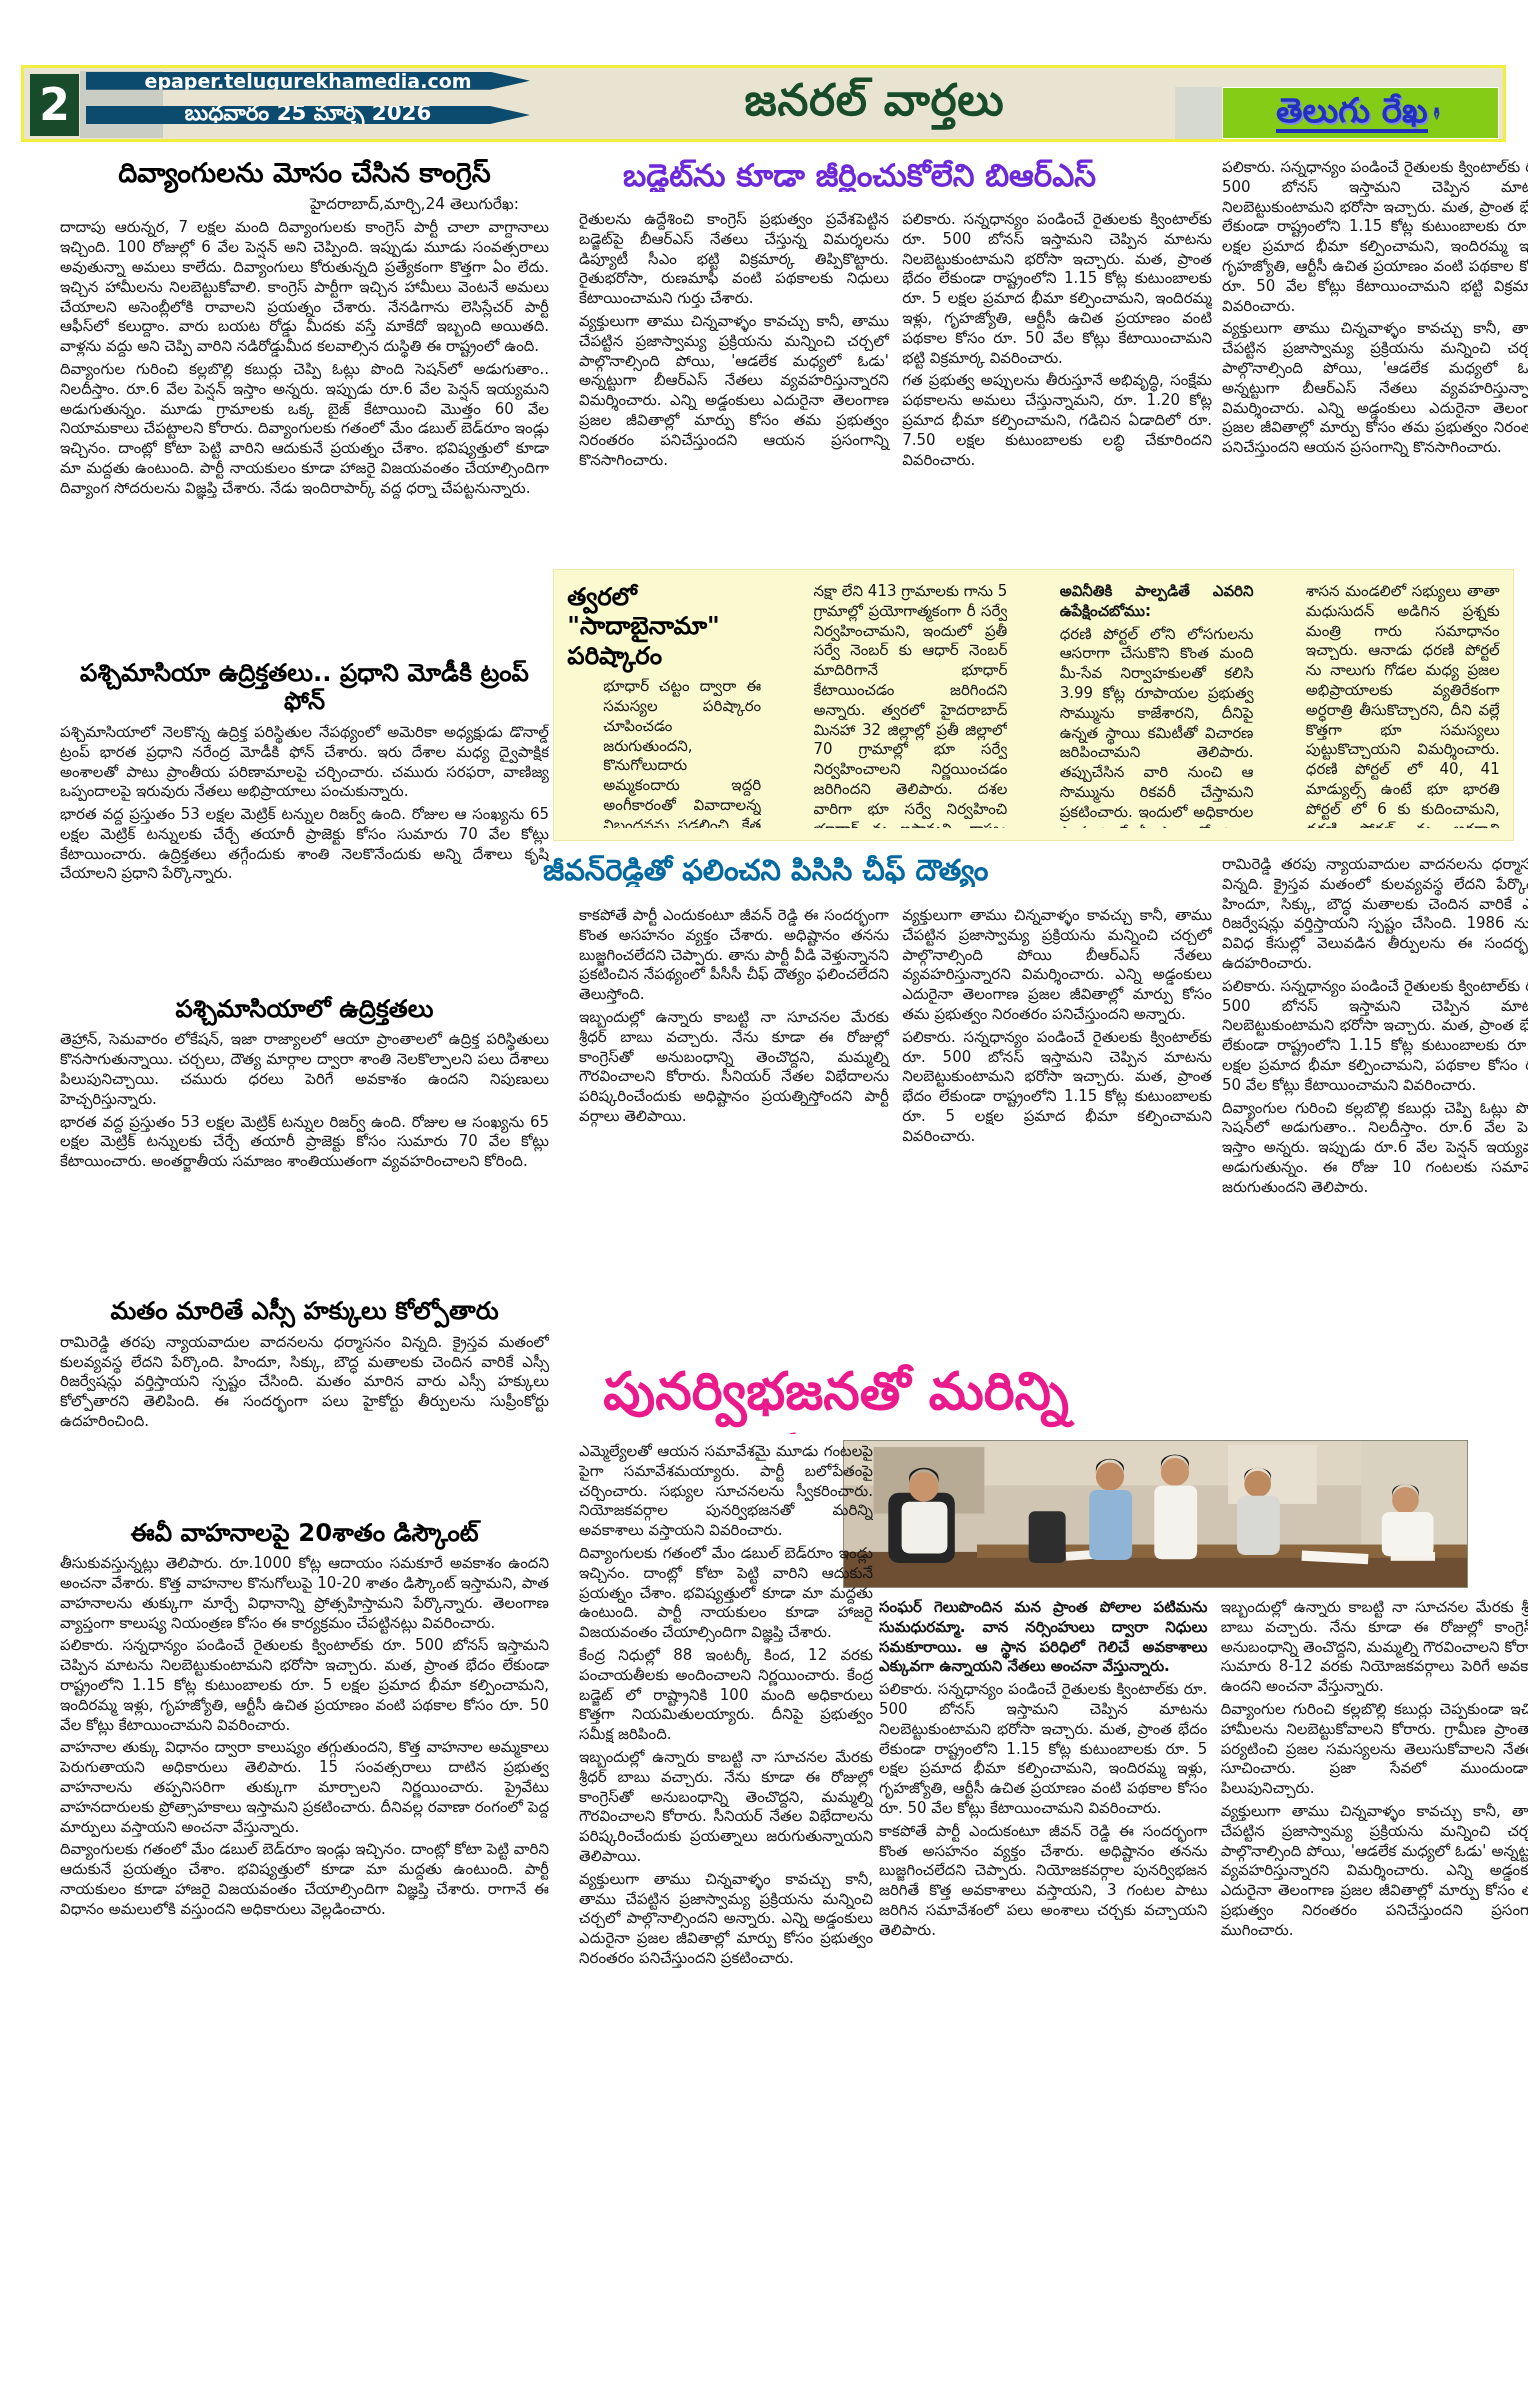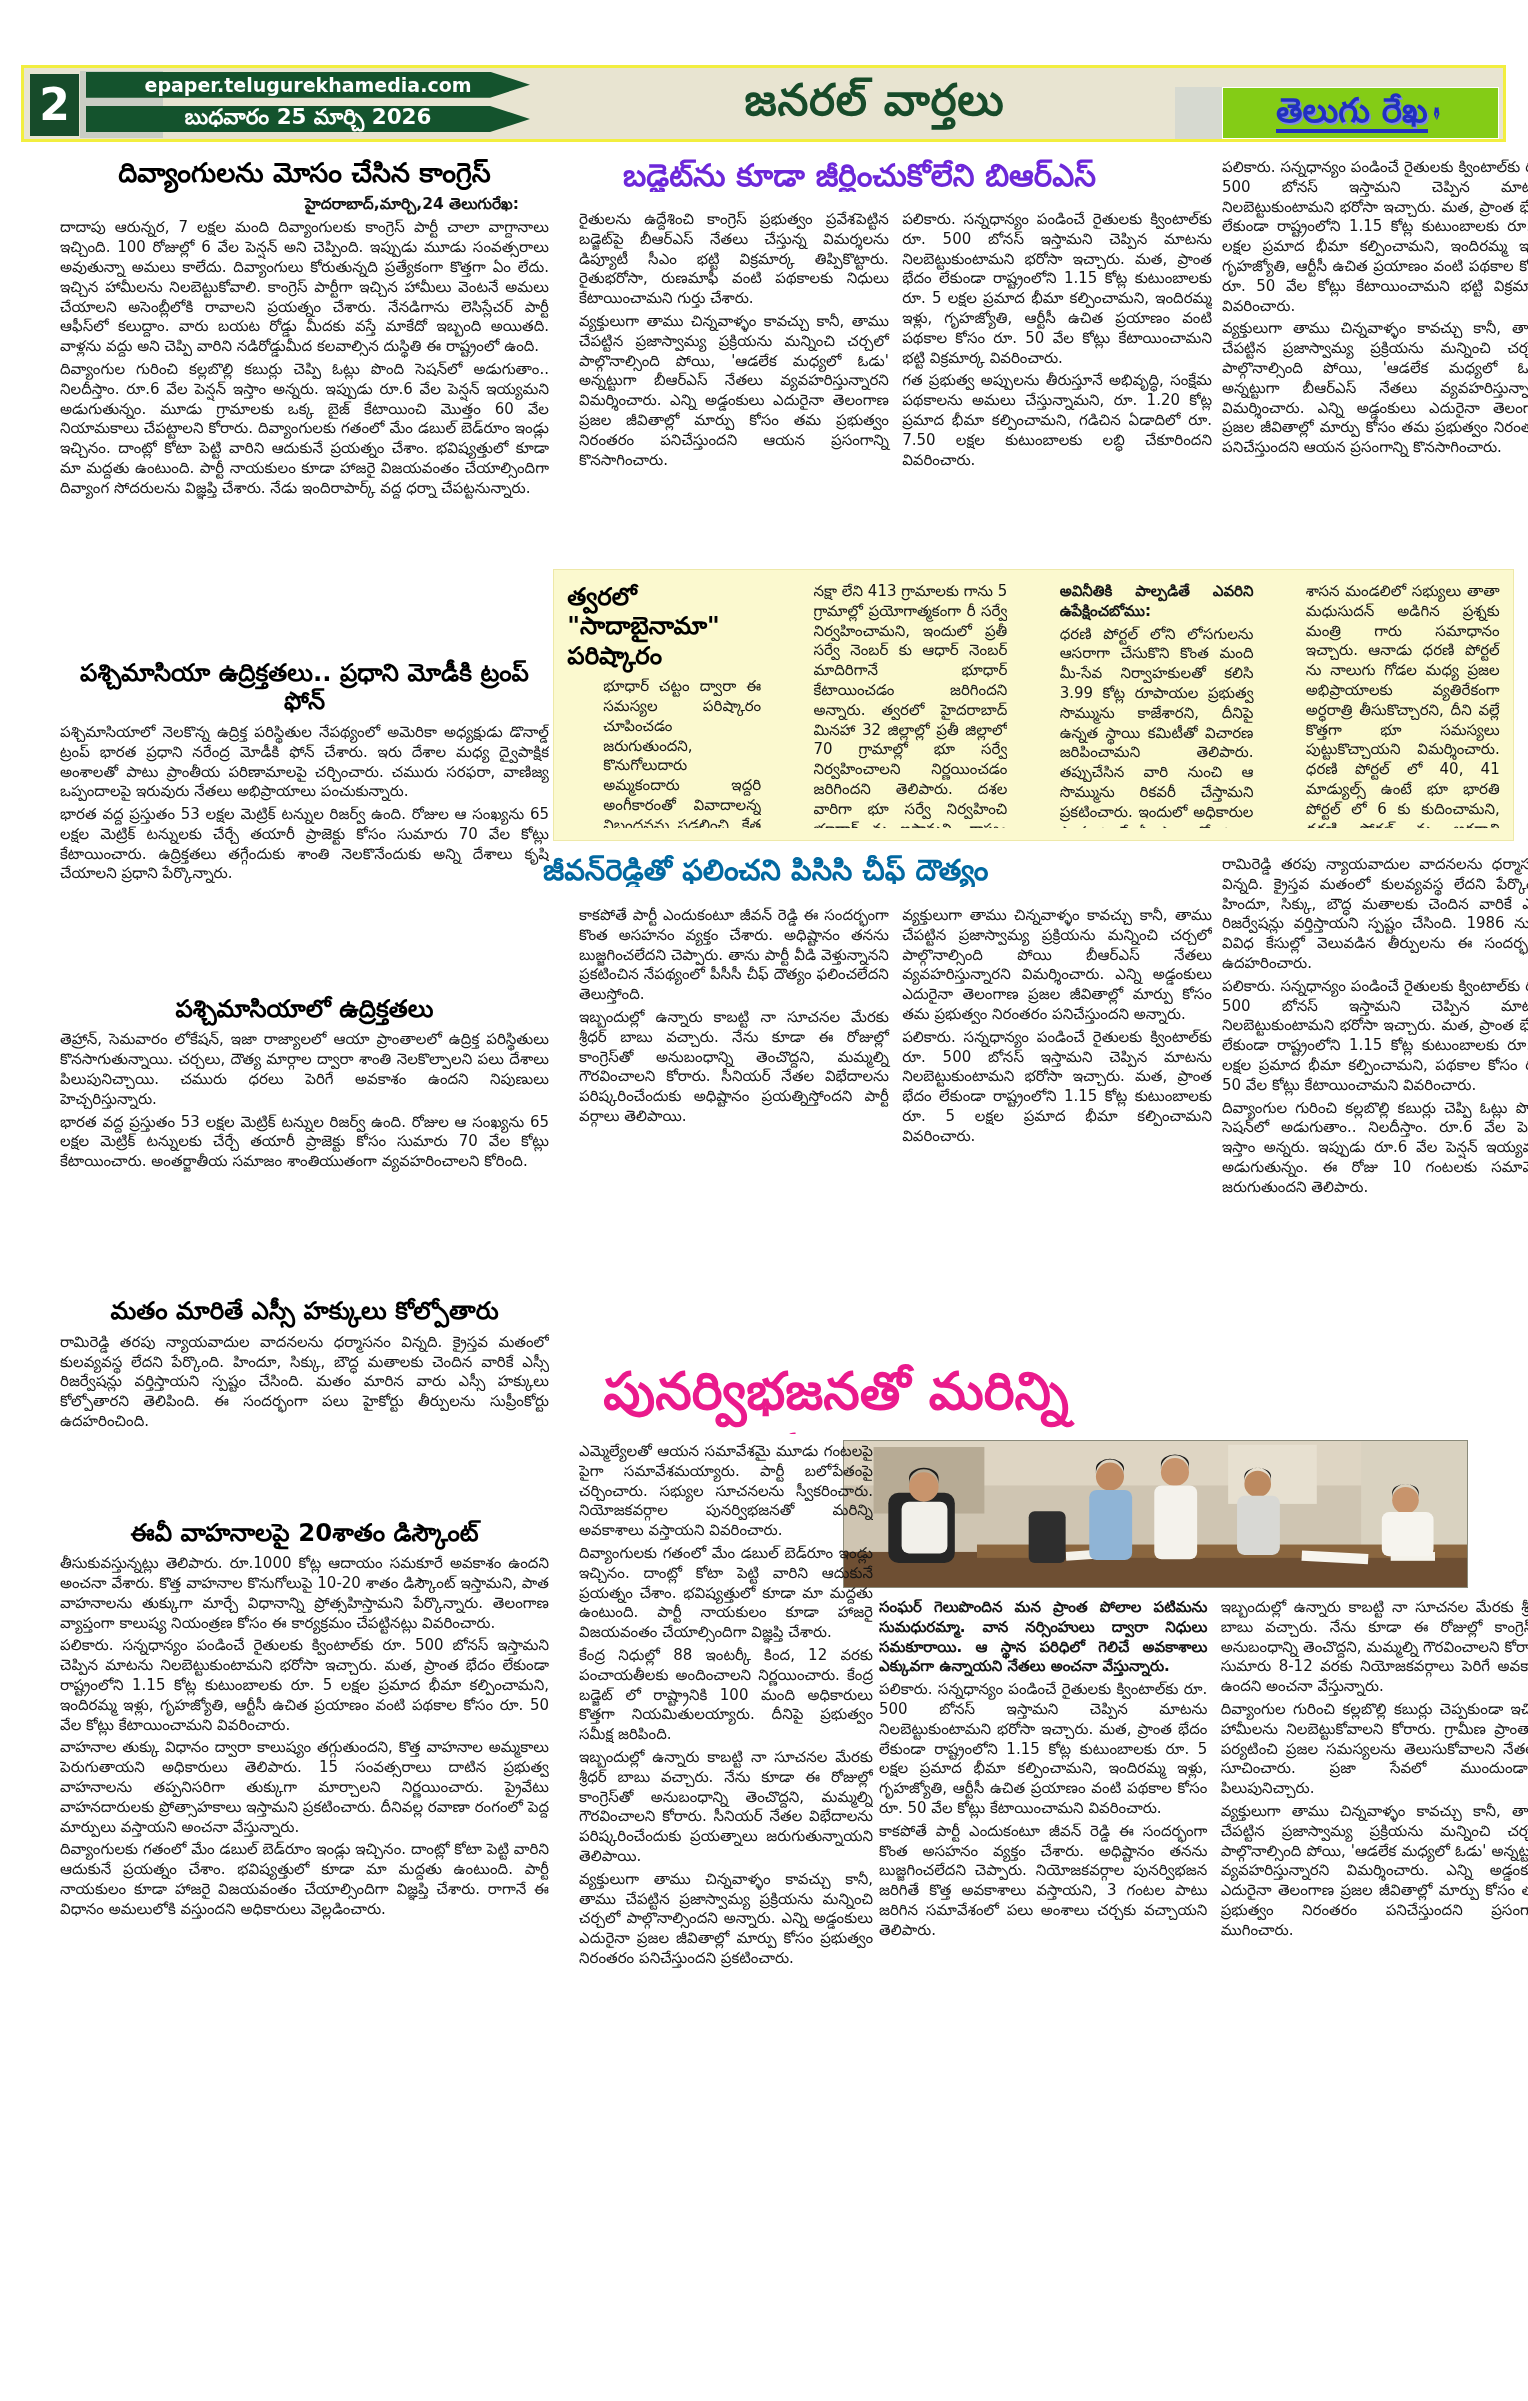--- a/index.html
+++ b/index.html
@@ -5,42 +5,42 @@
   html,body{margin:0;padding:0;background:#ffffff;}
   .page{position:relative;width:1528px;height:2401px;background:#ffffff;overflow:hidden;
         font-family:"DejaVu Sans", sans-serif;}
   
   .masthead{position:absolute;left:21px;top:65px;width:1485px;height:77px;
             background:#e8e4d1;border:3px solid #f2ee3f;box-sizing:border-box;}
   .pageno-box{position:absolute;left:6px;top:6px;width:49px;height:62px;background:#174b2a;
               display:flex;align-items:center;justify-content:center;}
   .pageno-box span{color:#ffffff;font-size:44px;font-weight:bold;line-height:1;}
   .gray-block{position:absolute;left:56px;top:3px;width:83px;height:67px;background:#c9cdc4;}
-  .ribbon{position:absolute;left:62px;width:444px;height:26px;background:#14532d;color:#ffffff;
+  .ribbon{position:absolute;left:62px;width:444px;height:18px;background:#0c4a6e;color:#ffffff;
           display:flex;align-items:center;justify-content:center;font-weight:bold;
           clip-path:polygon(0 0,91% 0,100% 50%,91% 100%,0 100%);}
   .ribbon.r1{top:3.7px;font-size:19px;}
   .ribbon.r2{top:38px;font-size:21.4px;}
   .section-title{position:absolute;left:525px;top:6px;width:651px;text-align:center;
                  color:#174b2a;font-size:44px;font-weight:bold;letter-spacing:0.7px;}
   .brand{position:absolute;right:4.4px;top:19px;width:324px;height:52px;display:flex;}
   .brand-gray{width:47px;height:52px;background:#d6d9d0;}
   .brand-yellow{flex:1;height:52px;background:#84cc16;border:1.5px solid #ffffff;box-sizing:border-box;
                 display:flex;align-items:center;justify-content:center;}
   .brand-text{color:#2130c0;font-size:34px;font-weight:bold;
               border-bottom:4.4px solid #2130c0;line-height:1.05;text-shadow:1.5px 1.5px 0 #7e86e6;}
   .nib{color:#2130c0;font-size:18px;margin-left:1.5px;transform:rotate(90deg);}
   
   .abs{position:absolute;box-sizing:border-box;overflow:hidden;}
   .body-text{font-size:15px;line-height:1.32;text-align:justify;color:#151515;margin-left:36px;}
   .body-text p{margin:0 0 3px 0;}
   .h-black{font-weight:bold;color:#000;text-align:center;line-height:1.15;}
   .h1a{font-size:27px;margin:1.5px 0 6px 0;}
   .h2a{font-size:24.4px;margin:12px 0 7.4px 0;}
-  .dateline{font-weight:bold;text-align:right;font-size:15.5px;padding-right:30px;margin:0 0 4.4px 0;}
+  .dateline{font-weight:normal;text-align:right;font-size:15.5px;padding-right:30px;margin:0 0 4.4px 0;}
   .red-head{color:#6d28d9;font-size:31px;font-weight:bold;text-align:center;line-height:1.1;}
   .mid-head{color:#0369a1;font-size:29px;font-weight:bold;text-align:left;line-height:1.1;}
   .two-col{column-count:2;column-gap:13.3px;}
   .pink-banner{color:#ea1a8c;font-size:52px;font-weight:bold;text-align:center;line-height:1.2;}
   .bold-sub{font-weight:bold;}
   
   .yellow-box{background:#fbf9cf;border:0.7px solid #eee8a8;display:flex;gap:16.3px;padding:12px 13.3px;}
   .ybcol{flex:1;overflow:hidden;}
   .yb-head{font-size:24.4px;font-weight:bold;color:#000;line-height:1.2;margin:0 0 7.4px 0;}
   

